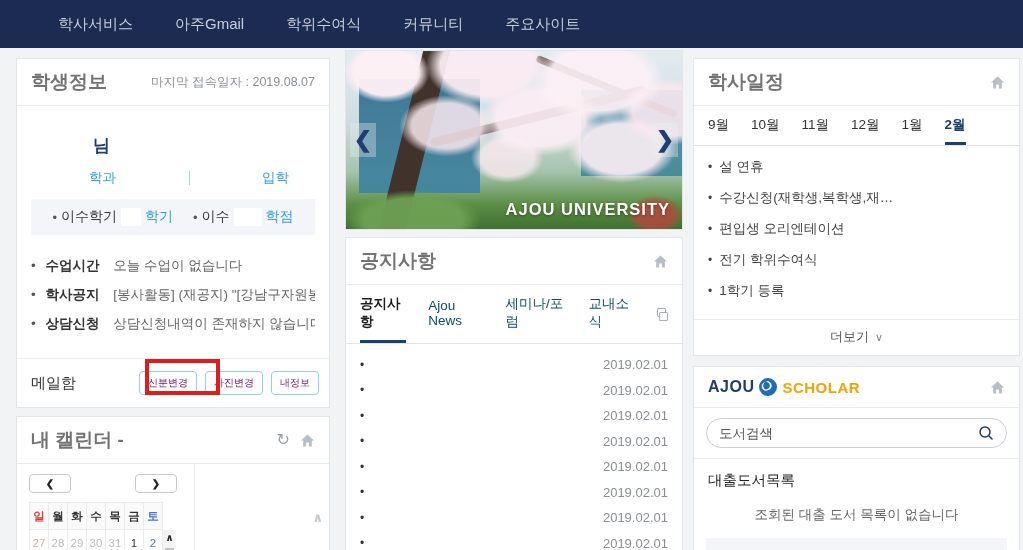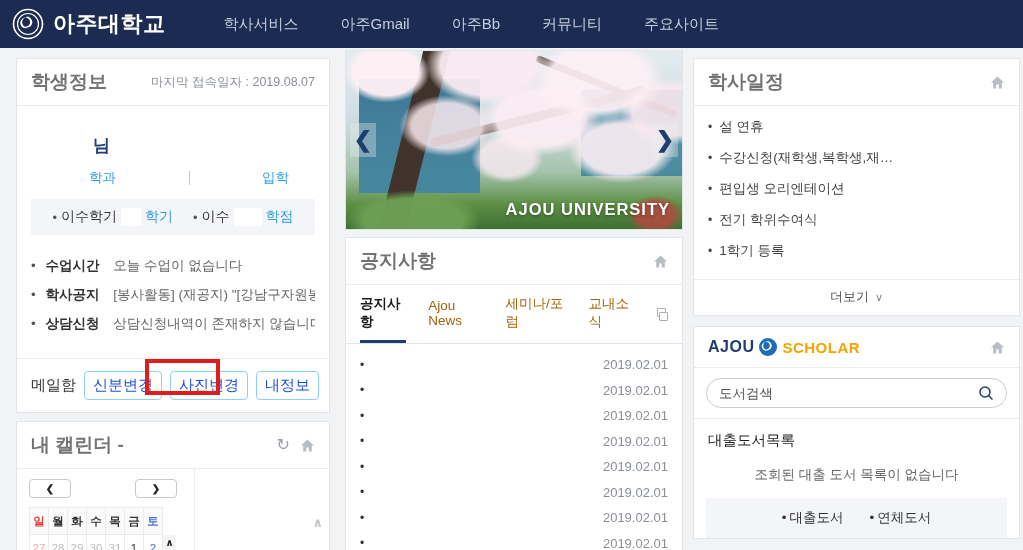--- a/index.html
+++ b/index.html
@@ -40,21 +40,21 @@
   .stat-bar .blank { display:inline-block; width:20px; height:18px; background:#fff; }
   .stat-bar .unit { color:#2e9fe0; text-decoration:none; cursor:pointer; }
   .info-rows { list-style:none; padding:12px 14px 14px; }
   .info-rows li { font-size:13.5px; margin-bottom:11px; white-space:nowrap; overflow:hidden; }
   .info-rows .b { color:#555; margin-right:6px; }
   .info-rows .lbl { color:#333; font-weight:bold; margin-right:10px; }
   .info-rows .val { color:#666; }
   .mail-row { border-top:1px solid #eceef1; padding:12px 10px 12px 14px; display:flex; align-items:center; justify-content:space-between; position:relative; }
   .mail-link { font-size:15px; color:#333; text-decoration:none; cursor:pointer; }
   .btn-group { display:flex; gap:8px; }
-  .chip-btn { background:#fff; border:1px solid #8ed2f2; color:#1d4ed8; font-size:15px; padding:4px 8px; border-radius:4px; cursor:pointer; }
+  .chip-btn { background:#fff; border:1px solid #8ed2f2; color:#701a75; font-size:10px; padding:4px 8px; border-radius:4px; cursor:pointer; }
   .red-annotation { position:absolute; left:128px; top:0px; width:75px; height:36px; border:4px solid #e01d1d; pointer-events:none; z-index:4; }
 
   
   .cal-body { display:flex; height:208px; }
   .cal-left { width:178px; padding:10px 0 0 12px; position:relative; border-right:1px solid #ececec; }
   .cal-nav { display:flex; justify-content:space-between; width:148px; margin-bottom:9px; }
   .cal-nav button { width:42px; height:19px; border:1px solid #c9c9c9; border-radius:4px; background:#fff; font-size:10px; font-weight:bold; color:#222; cursor:pointer; line-height:1; }
   table.cal { border-collapse:collapse; }
   table.cal th, table.cal td { width:19px; height:27px; border:1px solid #ebebeb; text-align:center; font-size:11.5px; }
   table.cal th { color:#333; font-weight:bold; background:#fafafa; }
@@ -91,21 +91,21 @@
     radial-gradient(40px 28px at 92% 92%, rgba(178,73,63,.85)   45%, rgba(178,73,63,0) 70%),
     radial-gradient(90px 40px at 20% 95%, rgba(109,160,83,.95)  55%, rgba(109,160,83,0) 75%);
   }
   .car-btn { position:absolute; top:72px; width:26px; height:34px; background:rgba(235,240,242,.35); border:none; color:#1d3e6e; font-size:22px; font-weight:bold; cursor:pointer; line-height:30px; padding:0; }
   .car-prev { left:4px; } .car-next { right:4px; }
   .banner-caption { position:absolute; right:12px; bottom:10px; color:#fff; font-size:16.5px; font-weight:bold; letter-spacing:1px; text-shadow:0 1px 3px rgba(0,0,0,.4); }
 
   
   .notice-card { margin-top:7px; }
   .tabbar { display:flex; align-items:center; padding:0 14px; border-bottom:1px solid #e0e3e8; }
-  .tab { font-size:13.5px; color:#a16207; padding:10px 0 9px; margin-right:22px; cursor:pointer; border-bottom:3px solid transparent; }
+  .tab { font-size:13.5px; color:#0c4a6e; padding:10px 0 9px; margin-right:22px; cursor:pointer; border-bottom:3px solid transparent; }
   .tab.active { color:#1c1c1c; font-weight:bold; border-bottom-color:#1d3e6e; }
   .copy-icon { margin-left:auto; position:relative; width:13px; height:13px; cursor:pointer; }
   .copy-icon span { position:absolute; width:9px; height:9px; border:1.5px solid #a9aeb5; background:#fff; border-radius:1px; }
   .copy-icon .back { left:0; top:0; } .copy-icon .front { right:0; bottom:0; }
   .notice-list { list-style:none; padding:8px 14px 2px; }
   .notice-list li { display:flex; align-items:center; height:25.5px; font-size:13px; cursor:pointer;text-align:center; }
   .notice-list li::before { content:"•"; color:#333; font-size:12px; margin-right:8px; }
   .notice-list .n-title { flex:1; color:#333; }
   .notice-list .n-date { color:#8a8f96; font-size:13px; }
   .more-bar { border-top:1px solid #ececec; text-align:center; padding:8px 0 9px; font-size:13px; color:#555; cursor:pointer; }
@@ -134,34 +134,24 @@
   .loan-title { font-size:14.5px; font-weight:normal; color:#222; }
   .loan-empty { text-align:center; color:#666; font-size:13.5px; padding:16px 0 14px; }
   .loan-links { background:#f3f5f8; margin:0 12px; padding:11px 0; display:flex; justify-content:center; gap:26px; }
   .loan-links a { font-size:13.5px; color:#333; text-decoration:none; cursor:pointer; }
   .loan-links a::before { content:"•"; margin-right:3px; }
 </style>
 </head>
 <body>
 
 <header class="topnav">
-  <div class="logo">
-    <span class="emblem">
-      <svg viewBox="0 0 32 32">
-          <circle cx="16" cy="16" r="14.5" fill="none" stroke="#fff" stroke-width="1.6"></circle>
-          <circle cx="16" cy="16" r="10.5" fill="none" stroke="#fff" stroke-width="1.2"></circle>
-          <path d="M16 8.5 c4 2 5.5 5 3.5 8.5 c-1.5 2.6 -4.5 3 -6.5 1.5 c2.5 .3 4.5 -1 5 -3.2 c.6 -2.8 -1 -5 -4.5 -6 c-2.8 1.6 -4 4 -3 6.8 c.8 2.4 3 3.6 5.8 3.4 c-3.3 1.8 -6.8 .4 -7.8 -3 c-1 -3.6 1.5 -6.8 7.5 -8z" fill="#fff"></path>
-        </svg>
-    </span>
-    <span class="logo-text">아주대학교</span>
-  </div>
   <nav class="menu">
     <a>학사서비스</a>
     <a>아주Gmail</a>
-    <a>아주Bb</a>
+    <a>학위수여식</a>
     <a>커뮤니티</a>
     <a>주요사이트</a>
   </nav>
 </header>
 
 <section class="col col-left">
 
   <div class="card">
     <div class="card-head">
       <span class="card-title">학생정보</span>
@@ -357,20 +347,28 @@
 
   <div class="card">
     <div class="card-head">
       <span class="card-title">학사일정</span>
       <span class="home-icon">
         <svg viewBox="0 0 16 16">
             <path d="M8 1.5 L15 8 H12.6 V14.5 H9.4 V10.2 H6.6 V14.5 H3.4 V8 H1 Z" fill="#b9bec6"></path>
           </svg>
       </span>
     </div>
+    <div class="month-bar">
+      <span class="mtab">9월</span>
+      <span class="mtab">10월</span>
+      <span class="mtab">11월</span>
+      <span class="mtab">12월</span>
+      <span class="mtab">1월</span>
+      <span class="mtab active">2월</span>
+    </div>
     <ul class="sched-list">
       <li>설 연휴</li>
       <li>수강신청(재학생,복학생,재…</li>
       <li>편입생 오리엔테이션</li>
       <li>전기 학위수여식</li>
       <li>1학기 등록</li>
     </ul>
     <div class="more-bar">
       <span>더보기</span><span class="chev">∨</span>
     </div>

